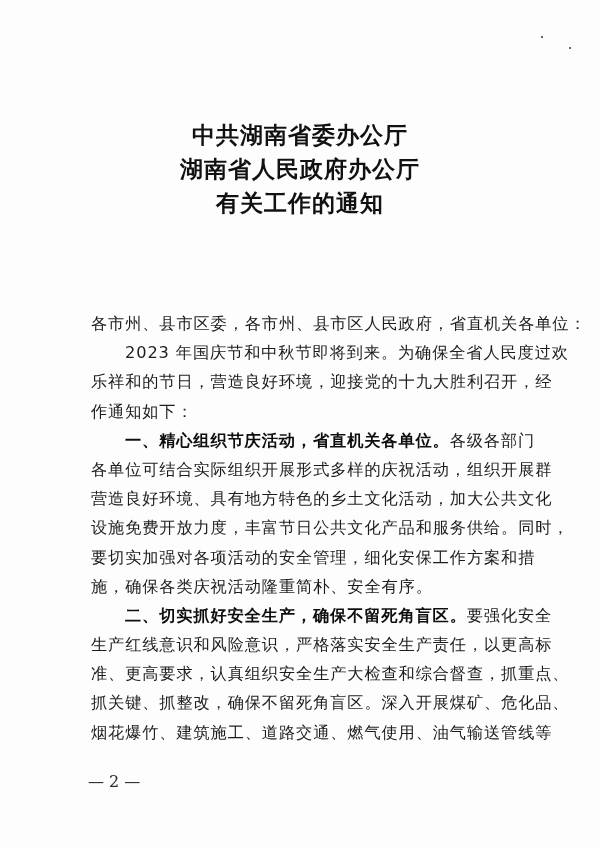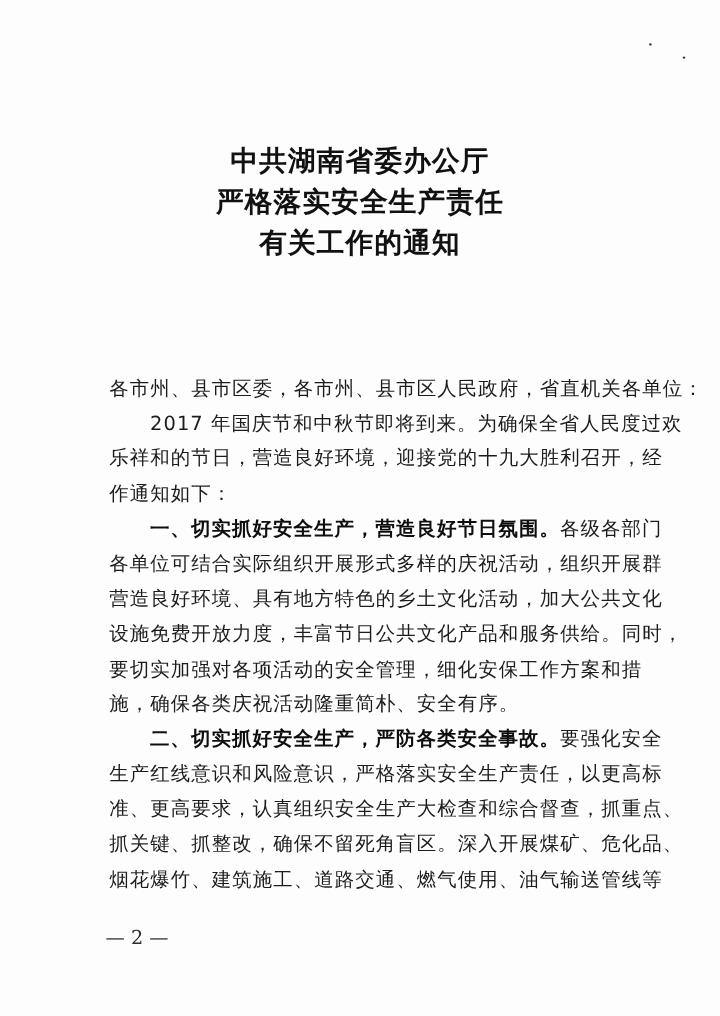--- a/index.html
+++ b/index.html
@@ -82,39 +82,39 @@
 </head>
 <body>
 
 <div class="page">
 
   <span class="speck" style="left:541px;top:36px;"></span>
   <span class="speck" style="left:569px;top:47px;"></span>
 
   <div class="title-block">
     <div class="title-line">中共湖南省委办公厅</div>
-    <div class="title-line">严格落实安全生产责任</div>
+    <div class="title-line">湖南省人民政府办公厅</div>
     <div class="title-line">有关工作的通知</div>
   </div>
 
   <div class="body-block">
     <div class="line last">各市州、县市区委，各市州、县市区人民政府，省直机关各单位：</div>
 
-    <div class="line indent">2017 年国庆节和中秋节即将到来。为确保全省人民度过欢</div>
+    <div class="line indent">2023 年国庆节和中秋节即将到来。为确保全省人民度过欢</div>
     <div class="line">乐祥和的节日，营造良好环境，迎接党的十九大胜利召开，经</div>
     <div class="line last">作通知如下：</div>
 
-    <div class="line indent"><span class="bold">一、切实抓好安全生产，营造良好节日氛围。</span><span>各级各部门</span></div>
+    <div class="line indent"><span class="bold">一、精心组织节庆活动，省直机关各单位。</span><span>各级各部门</span></div>
     <div class="line">各单位可结合实际组织开展形式多样的庆祝活动，组织开展群</div>
     <div class="line">营造良好环境、具有地方特色的乡土文化活动，加大公共文化</div>
     <div class="line">设施免费开放力度，丰富节日公共文化产品和服务供给。同时，</div>
     <div class="line">要切实加强对各项活动的安全管理，细化安保工作方案和措</div>
     <div class="line last">施，确保各类庆祝活动隆重简朴、安全有序。</div>
 
-    <div class="line indent"><span class="bold">二、切实抓好安全生产，严防各类安全事故。</span><span>要强化安全</span></div>
+    <div class="line indent"><span class="bold">二、切实抓好安全生产，确保不留死角盲区。</span><span>要强化安全</span></div>
     <div class="line">生产红线意识和风险意识，严格落实安全生产责任，以更高标</div>
     <div class="line">准、更高要求，认真组织安全生产大检查和综合督查，抓重点、</div>
     <div class="line">抓关键、抓整改，确保不留死角盲区。深入开展煤矿、危化品、</div>
     <div class="line">烟花爆竹、建筑施工、道路交通、燃气使用、油气输送管线等</div>
   </div>
 
   <div class="page-number">— 2 —</div>
 </div>
 
 </body></html>

